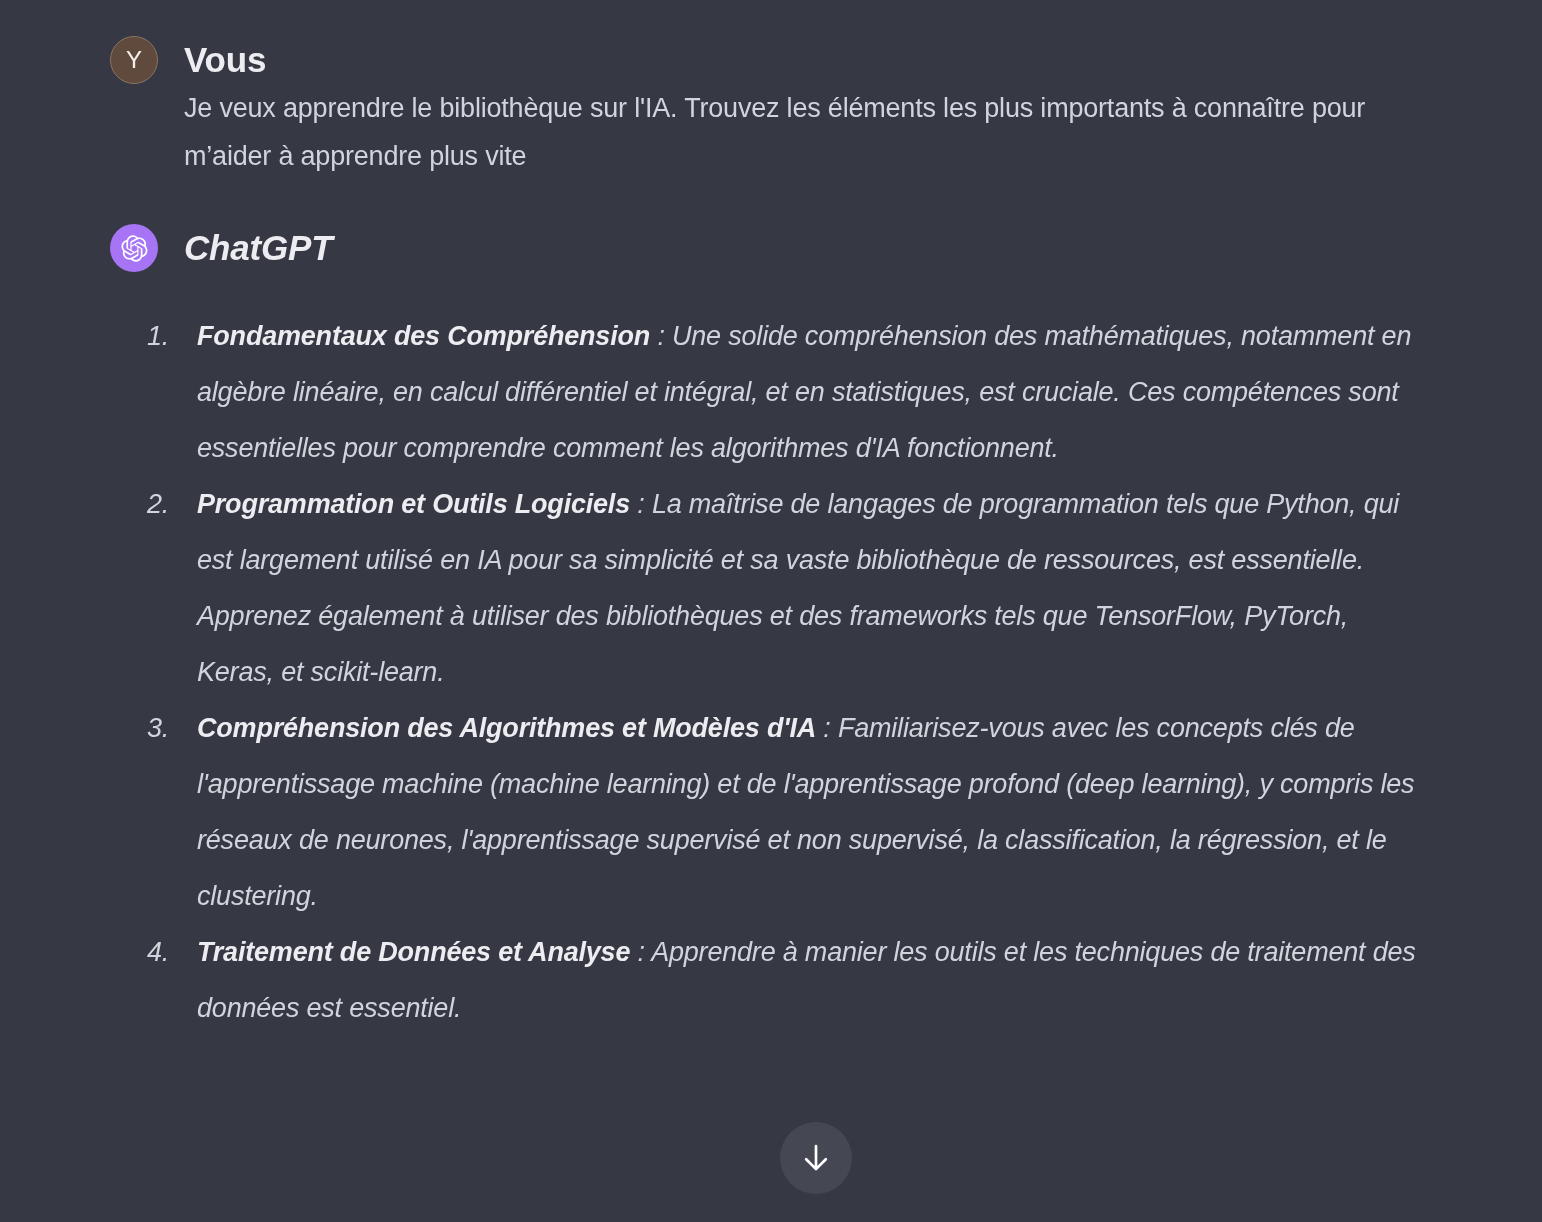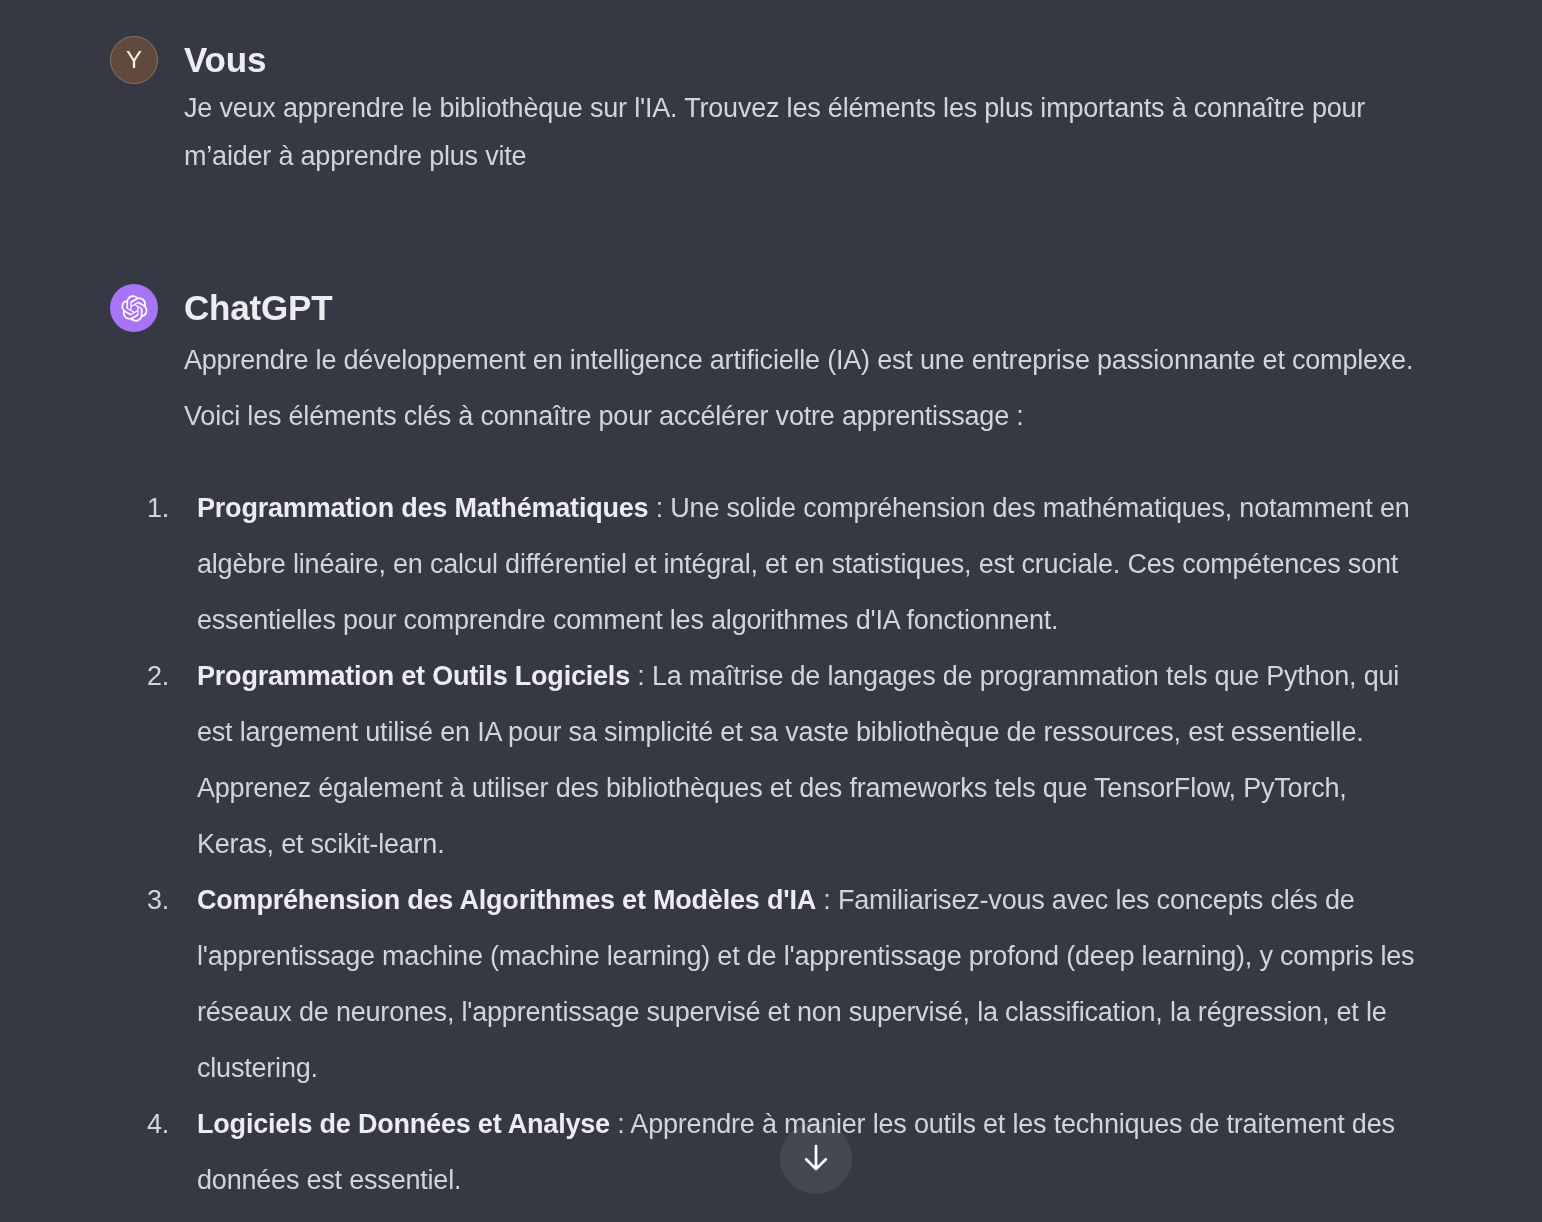--- a/index.html
+++ b/index.html
@@ -21,21 +21,21 @@
   }
   .page{position:relative;width:1542px;height:1222px;overflow:hidden;}
 
   .message{
     display:flex;
     align-items:flex-start;
     gap:26px;
     padding:0 110px;
   }
   .message.user{margin-top:36px;}
-  .message.assistant{margin-top:104px;}
+  .message.assistant{margin-top:44px;font-style:italic;}
 
   .avatar{
     flex:none;
     width:48px;height:48px;
     border-radius:50%;
     display:flex;align-items:center;justify-content:center;
   }
   .user-avatar{
     background:var(--user-avatar);
     border:1.5px solid var(--user-avatar-ring);
@@ -112,37 +112,36 @@
   <section class="message assistant">
     <div class="avatar gpt-avatar">
       <span style="display:flex">
         <svg viewBox="0 0 41 41" fill="#ffffff" xmlns="http://www.w3.org/2000/svg">
             <path d="M37.5324 16.8707C37.9808 15.5241 38.1363 14.0974 37.9886 12.6859C37.8409 11.2744 37.3934 9.91076 36.676 8.68622C35.6126 6.83404 33.9882 5.3676 32.0373 4.4985C30.0864 3.62941 27.9098 3.40259 25.8215 3.85078C24.8796 2.7893 23.7219 1.94125 22.4257 1.36341C21.1295 0.785575 19.7249 0.491269 18.3058 0.500197C16.1708 0.495044 14.0893 1.16803 12.3614 2.42214C10.6335 3.67624 9.34853 5.44666 8.6917 7.47815C7.30085 7.76286 5.98686 8.3414 4.8377 9.17505C3.68854 10.0087 2.73073 11.0782 2.02839 12.312C0.956464 14.1591 0.498905 16.2988 0.721698 18.4228C0.944492 20.5467 1.83612 22.5449 3.268 24.1293C2.81966 25.4759 2.66413 26.9026 2.81182 28.3141C2.95951 29.7256 3.40701 31.0892 4.12437 32.3138C5.18791 34.1659 6.81221 35.6322 8.76301 36.5013C10.7138 37.3704 12.8902 37.5973 14.9785 37.1492C15.9204 38.2107 17.0781 39.0587 18.3743 39.6366C19.6705 40.2144 21.0751 40.5087 22.4942 40.4998C24.6307 40.5054 26.7133 39.8321 28.4418 38.5772C30.1704 37.3223 31.4556 35.5506 32.1119 33.5179C33.5027 33.2332 34.8167 32.6547 35.9659 31.821C37.115 30.9874 38.0728 29.9178 38.7752 28.684C39.8458 26.8371 40.3023 24.6979 40.0789 22.5748C39.8556 20.4517 38.9639 18.4544 37.5324 16.8707ZM22.4978 37.8849C20.7443 37.8874 19.0459 37.2733 17.6994 36.1501C17.7601 36.117 17.8666 36.0586 17.936 36.0161L25.9004 31.4156C26.1003 31.3019 26.2663 31.137 26.3813 30.9378C26.4964 30.7386 26.5563 30.5124 26.5549 30.2825V19.0542L29.9213 20.998C29.9389 21.0068 29.9541 21.0198 29.9656 21.0359C29.977 21.052 29.9842 21.0707 29.9867 21.0902V30.3889C29.9842 32.375 29.1946 34.2791 27.7909 35.6841C26.3872 37.0892 24.4838 37.8806 22.4978 37.8849ZM6.39227 31.0064C5.51397 29.4888 5.19742 27.7107 5.49804 25.9832C5.55718 26.0187 5.66048 26.0818 5.73461 26.1244L13.699 30.7248C13.8975 30.8408 14.1233 30.902 14.3532 30.902C14.583 30.902 14.8088 30.8408 15.0073 30.7248L24.731 25.1103V28.9979C24.7321 29.0177 24.7283 29.0376 24.7199 29.0556C24.7115 29.0736 24.6988 29.0893 24.6829 29.1012L16.6317 33.7497C14.9096 34.7416 12.8643 35.0097 10.9447 34.4954C9.02506 33.9811 7.38785 32.7263 6.39227 31.0064ZM4.29707 13.6194C5.17156 12.0998 6.55279 10.9364 8.19885 10.3327C8.19885 10.4013 8.19491 10.5228 8.19491 10.6071V19.808C8.19351 20.0378 8.25334 20.2638 8.36823 20.4629C8.48312 20.6619 8.64893 20.8267 8.84863 20.9404L18.5723 26.5542L15.206 28.4979C15.1894 28.5089 15.1703 28.5155 15.1505 28.5173C15.1307 28.5191 15.1107 28.516 15.0924 28.5082L7.04046 23.8557C5.32135 22.8601 4.06716 21.2235 3.55289 19.3046C3.03862 17.3858 3.30624 15.3413 4.29707 13.6194ZM31.955 20.0556L22.2312 14.4411L25.5976 12.4981C25.6142 12.4872 25.6333 12.4805 25.6531 12.4787C25.6729 12.4769 25.6928 12.4801 25.7111 12.4879L33.7631 17.1364C34.9967 17.849 36.0017 18.8982 36.6606 20.1613C37.3194 21.4244 37.6047 22.849 37.4832 24.2684C37.3617 25.6878 36.8382 27.0432 35.9743 28.1759C35.1103 29.3086 33.9415 30.1717 32.6047 30.6641C32.6047 30.5947 32.6047 30.4733 32.6047 30.3889V21.188C32.6066 20.9586 32.5474 20.7328 32.4332 20.5338C32.319 20.3348 32.154 20.1698 31.955 20.0556ZM35.3055 15.0128C35.2464 14.9765 35.1431 14.9142 35.069 14.8717L27.1045 10.2712C26.906 10.1554 26.6803 10.0943 26.4504 10.0943C26.2206 10.0943 25.9948 10.1554 25.7963 10.2712L16.0726 15.8858V11.9982C16.0715 11.9783 16.0753 11.9585 16.0837 11.9405C16.0921 11.9225 16.1048 11.9068 16.1207 11.8949L24.1719 7.25025C25.4053 6.53903 26.8158 6.19376 28.2383 6.25482C29.6608 6.31589 31.0364 6.78077 32.2044 7.59508C33.3723 8.40939 34.2842 9.53945 34.8334 10.8531C35.3826 12.1667 35.5464 13.6095 35.3055 15.0128ZM14.2424 21.9419L10.8752 19.9981C10.8576 19.9893 10.8423 19.9763 10.8309 19.9602C10.8195 19.9441 10.8122 19.9254 10.8098 19.9058V10.6071C10.8107 9.18295 11.2173 7.78848 11.9819 6.58696C12.7466 5.38544 13.8377 4.42659 15.1275 3.82264C16.4173 3.21869 17.8524 2.99464 19.2649 3.1767C20.6775 3.35876 22.0089 3.93941 23.1034 4.85067C23.0427 4.88379 22.937 4.94215 22.8668 4.98473L14.9024 9.58517C14.7025 9.69878 14.5366 9.86356 14.4215 10.0626C14.3065 10.2616 14.2466 10.4877 14.2479 10.7175L14.2424 21.9419ZM16.071 17.9991L20.4018 15.4978L24.7325 17.9975V22.9985L20.4018 25.4983L16.071 22.9985V17.9991Z"></path>
           </svg>
       </span>
     </div>
     <div class="content">
       <div class="sender">ChatGPT</div>
-      <p class="prose">Apprendre le développement en intelligence artificielle (IA) est une entreprise passionnante et complexe. Voici les éléments clés à connaître pour accélérer votre apprentissage :</p>
       <ol class="ai-list" id="ai-list">
           <li>
             <span class="num">1.</span>
-            <div class="li-body"><span class="li-title">Programmation des Mathématiques</span><span class="li-sep"> : </span><span class="li-text">Une solide compréhension des mathématiques, notamment en algèbre linéaire, en calcul différentiel et intégral, et en statistiques, est cruciale. Ces compétences sont essentielles pour comprendre comment les algorithmes d'IA fonctionnent.</span></div>
+            <div class="li-body"><span class="li-title">Fondamentaux des Compréhension</span><span class="li-sep"> : </span><span class="li-text">Une solide compréhension des mathématiques, notamment en algèbre linéaire, en calcul différentiel et intégral, et en statistiques, est cruciale. Ces compétences sont essentielles pour comprendre comment les algorithmes d'IA fonctionnent.</span></div>
           </li>
           <li>
             <span class="num">2.</span>
             <div class="li-body"><span class="li-title">Programmation et Outils Logiciels</span><span class="li-sep"> : </span><span class="li-text">La maîtrise de langages de programmation tels que Python, qui est largement utilisé en IA pour sa simplicité et sa vaste bibliothèque de ressources, est essentielle. Apprenez également à utiliser des bibliothèques et des frameworks tels que TensorFlow, PyTorch, Keras, et scikit-learn.</span></div>
           </li>
           <li>
             <span class="num">3.</span>
             <div class="li-body"><span class="li-title">Compréhension des Algorithmes et Modèles d'IA</span><span class="li-sep"> : </span><span class="li-text">Familiarisez-vous avec les concepts clés de l'apprentissage machine (machine learning) et de l'apprentissage profond (deep learning), y compris les réseaux de neurones, l'apprentissage supervisé et non supervisé, la classification, la régression, et le clustering.</span></div>
           </li>
           <li>
             <span class="num">4.</span>
-            <div class="li-body"><span class="li-title">Logiciels de Données et Analyse</span><span class="li-sep"> : </span><span class="li-text">Apprendre à manier les outils et les techniques de traitement des données est essentiel.</span></div>
+            <div class="li-body"><span class="li-title">Traitement de Données et Analyse</span><span class="li-sep"> : </span><span class="li-text">Apprendre à manier les outils et les techniques de traitement des données est essentiel.</span></div>
           </li>
         </ol>
     </div>
   </section>
 
   <button class="scroll-btn">
     <span style="display:flex">
       <svg viewBox="0 0 24 24" fill="none" xmlns="http://www.w3.org/2000/svg">
         <path d="M12 4.5 V19 M5.8 12.8 L12 19 L18.2 12.8" stroke="#ffffff" stroke-width="1.7" stroke-linecap="round" stroke-linejoin="round"></path>
       </svg>

